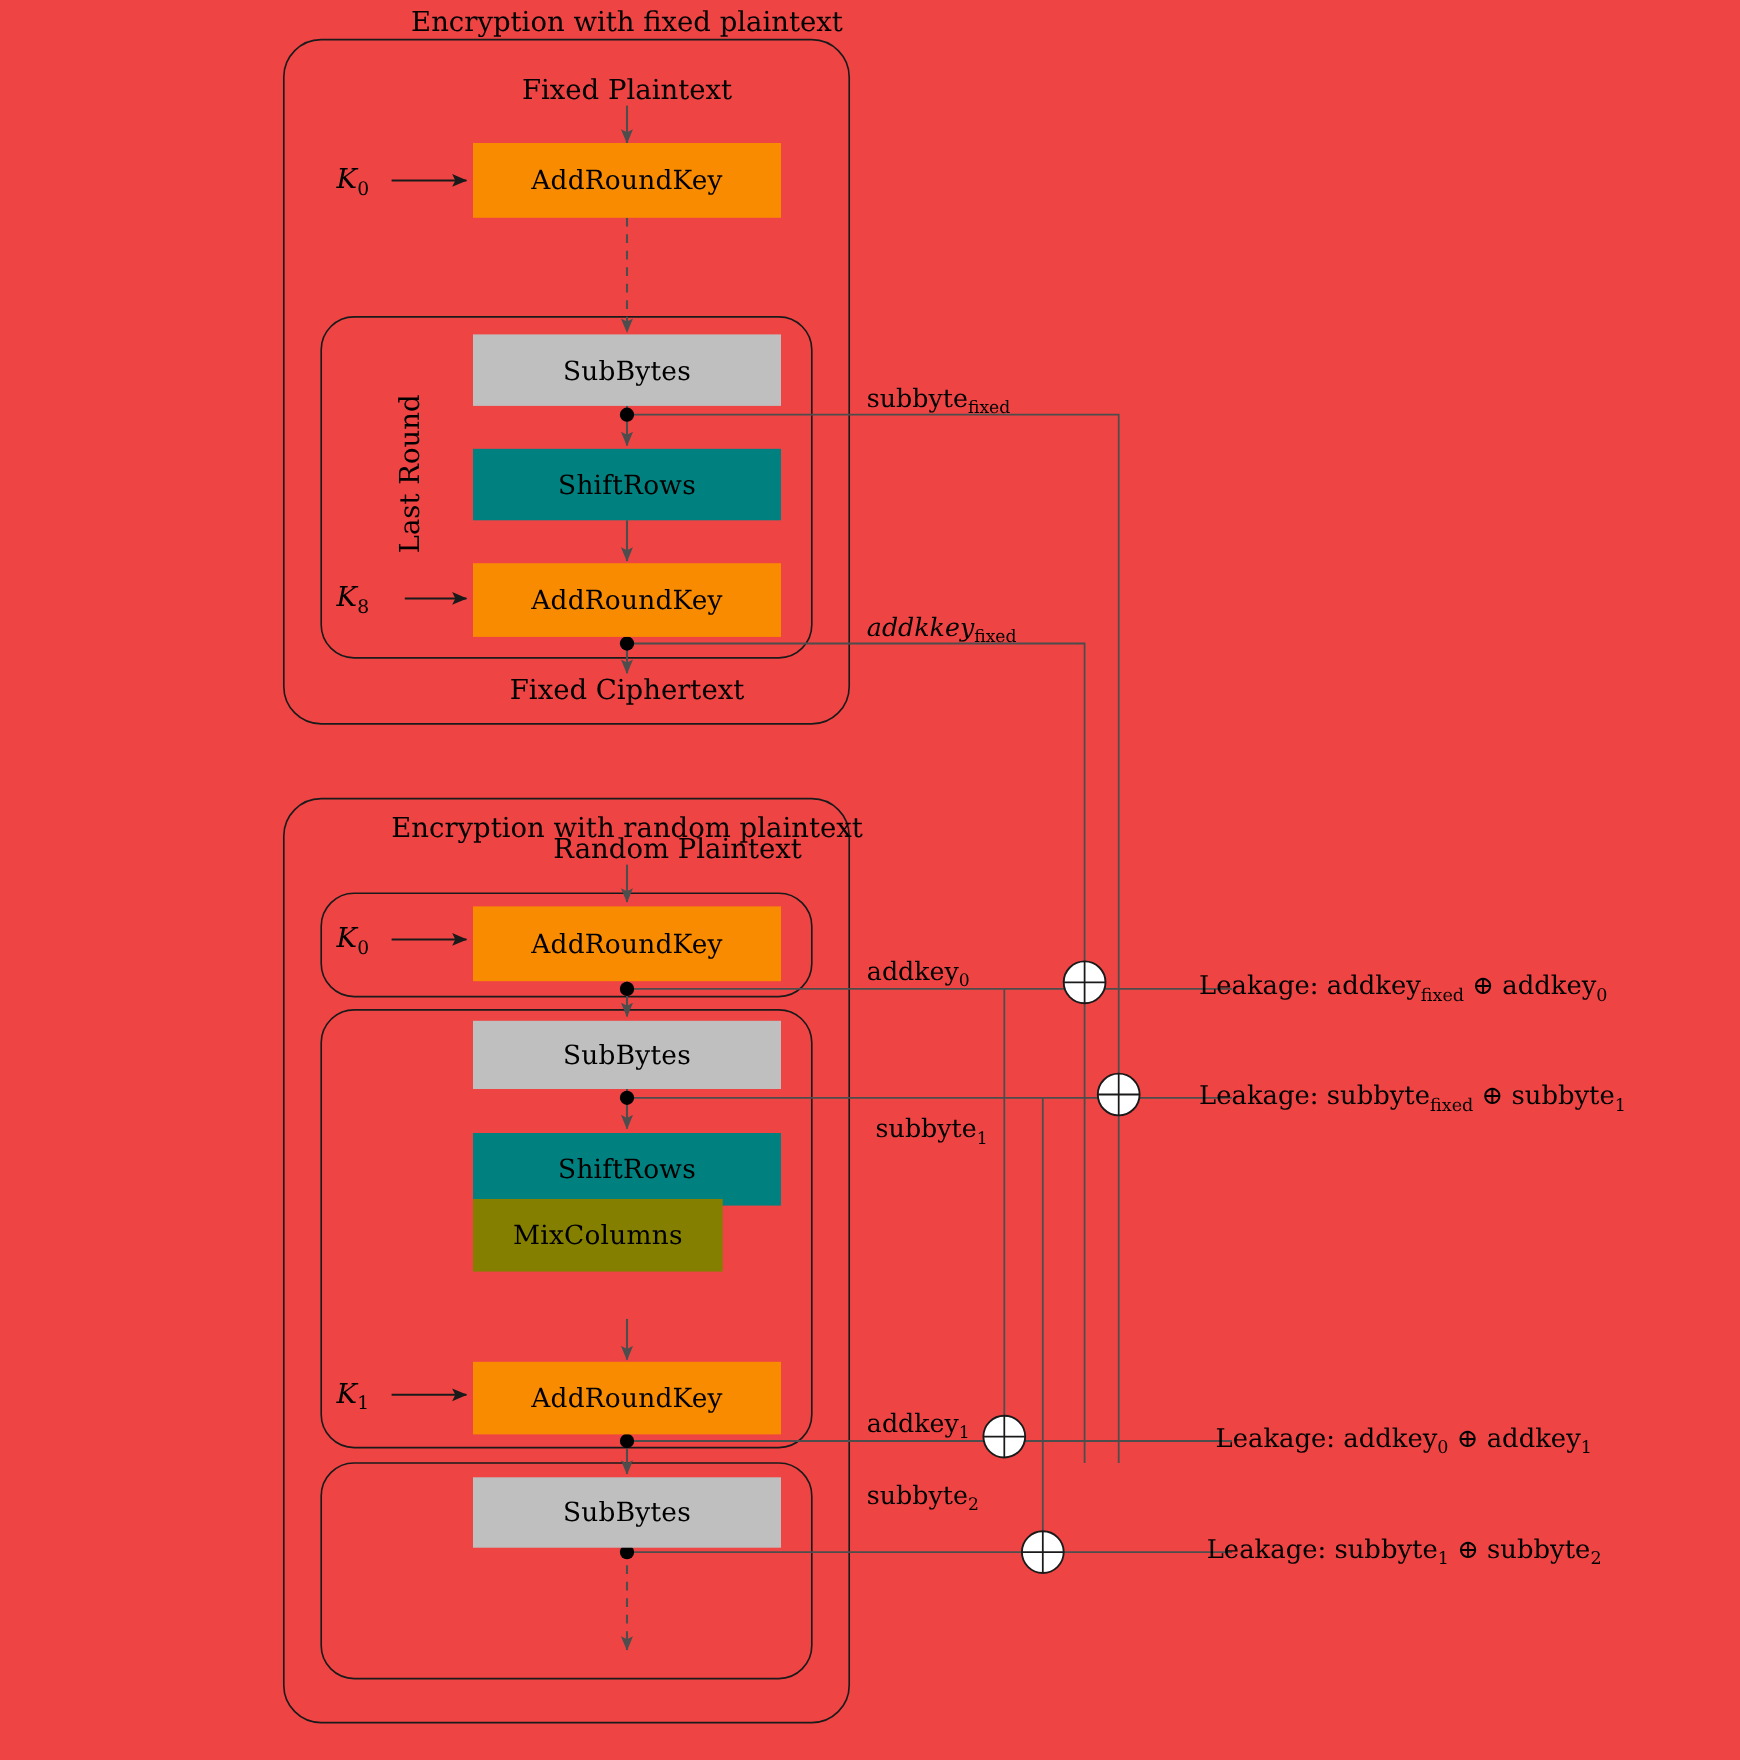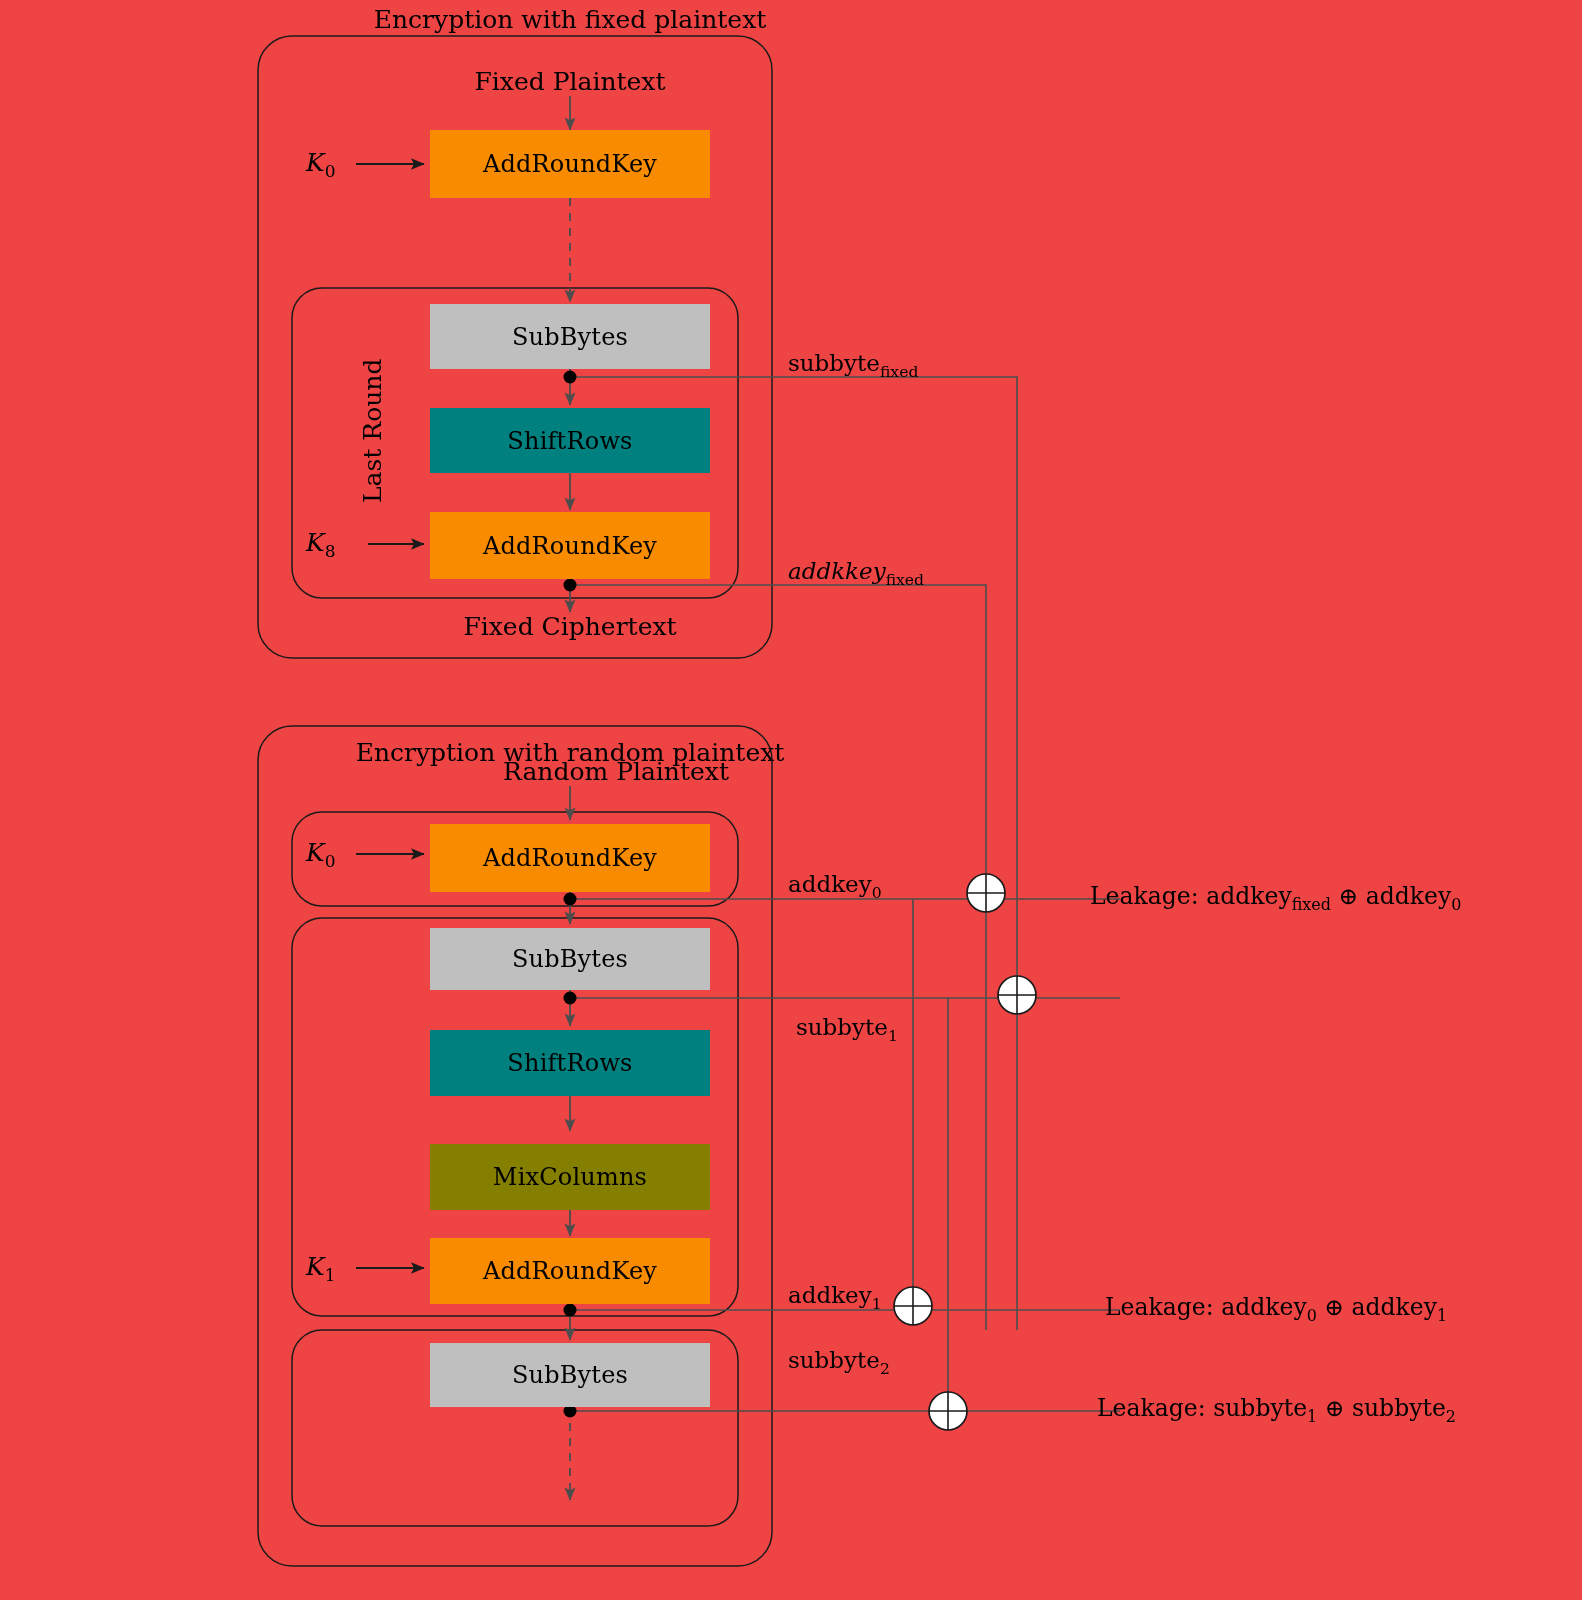--- a/index.html
+++ b/index.html
@@ -205,21 +205,21 @@
   <div class="txt center" style="left:570px;top:757px;margin-left:46px;">Random Plaintext</div>
 
   <div class="op" style="left:430px;top:824px;width:280px;height:68px;background:#f98b00;">AddRoundKey</div>
 
   <div class="keylbl" style="left:306px;top:838px;">K<sub>0</sub></div>
 
   <div class="op" style="left:430px;top:928px;width:280px;height:62px;background:#bfbfbf;">SubBytes</div>
 
   <div class="op" style="left:430px;top:1030px;width:280px;height:66px;background:#00807f;">ShiftRows</div>
 
-  <div class="op" style="left:430px;top:1144px;width:280px;height:66px;background:#857f00;">MixColumns</div>
+  <div class="op" style="left:430px;top:1090px;width:227px;height:66px;background:#857f00;">MixColumns</div>
 
   <div class="op" style="left:430px;top:1238px;width:280px;height:66px;background:#f98b00;">AddRoundKey</div>
 
   <div class="keylbl" style="left:306px;top:1252px;">K<sub>1</sub></div>
 
   <div class="op" style="left:430px;top:1343px;width:280px;height:64px;background:#bfbfbf;">SubBytes</div>
 
   <div class="sidelbl" style="left:788px;top:350px;"><span>subbyte</span><sub>fixed</sub></div>
 
   <div class="sidelbl" style="left:788px;top:558px;"><span class="it">addkkey</span><sub>fixed</sub></div>
@@ -232,20 +232,26 @@
 
   <div class="sidelbl" style="left:788px;top:1347px;"><span>subbyte</span><sub>2</sub></div>
 
   <div class="leak" style="left:1090px;top:866px;">
     <span>Leakage:</span>
     <span>addkey</span><sub>fixed</sub>
     <span>⊕</span>
     <span>addkey</span><sub>0</sub>
   </div>
 
+  <div class="leak" style="left:1090px;top:966px;">
+    <span>Leakage:</span>
+    <span>subbyte</span><sub>fixed</sub>
+    <span>⊕</span>
+    <span>subbyte</span><sub>1</sub>
+  </div>
 
   <div class="leak" style="left:1105px;top:1277px;">
     <span>Leakage:</span>
     <span>addkey</span><sub>0</sub>
     <span>⊕</span>
     <span>addkey</span><sub>1</sub>
   </div>
 
   <div class="leak" style="left:1097px;top:1378px;">
     <span>Leakage:</span>

